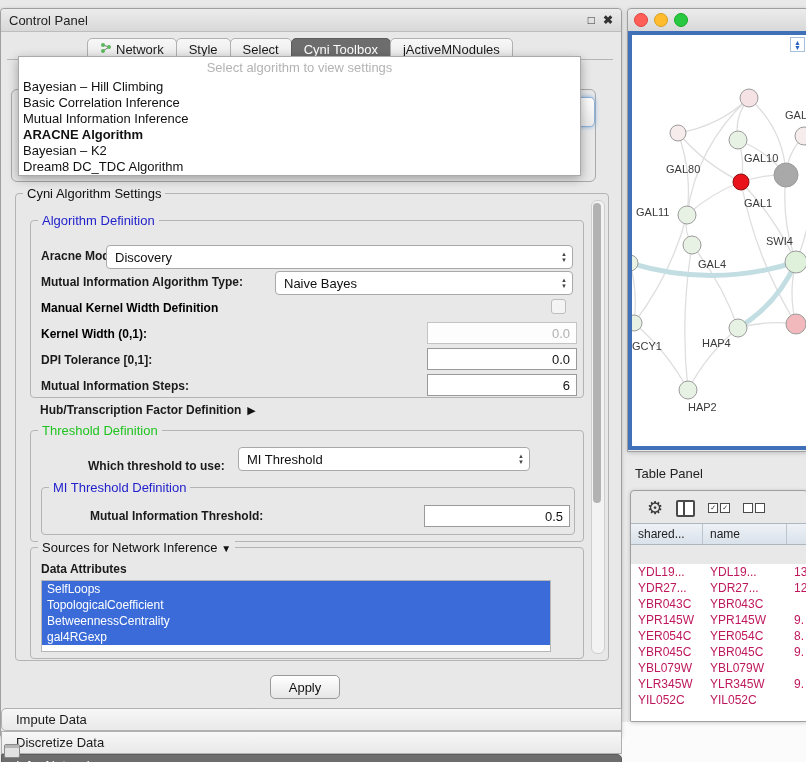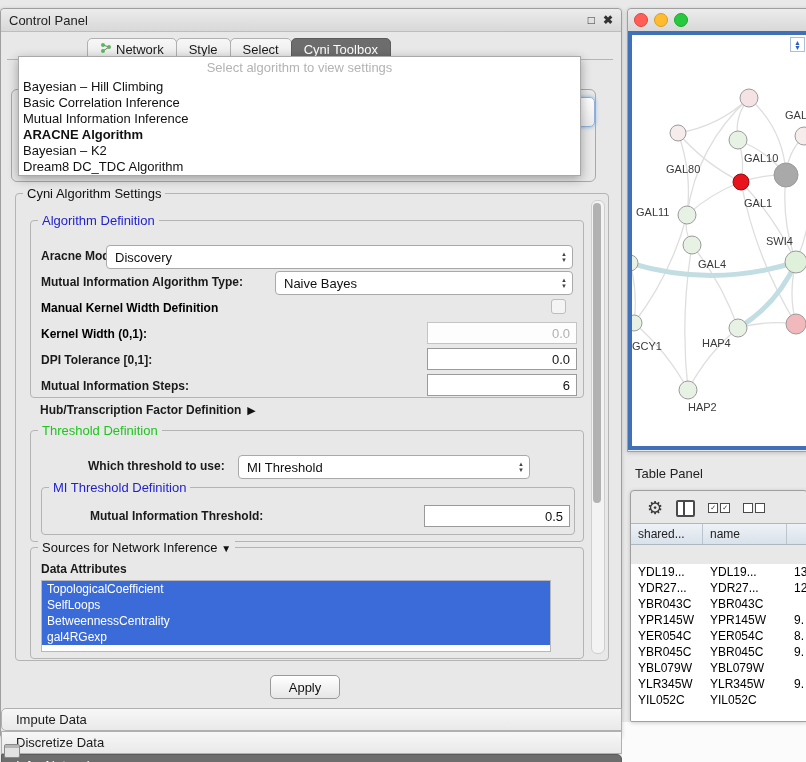--- a/index.html
+++ b/index.html
@@ -73,21 +73,21 @@
   .panel-label{position:absolute;font-size:13px;color:#222;}
   .tp-toolbar{display:flex;align-items:center;gap:13px;padding:8px 0 6px 16px;}
   .gear{font-size:18px;color:#3a3a3a;line-height:18px;}
   .col-icon{width:15px;height:13px;border:2px solid #4a4a4a;border-radius:2px;background:#fff;position:relative;}
   .col-icon:before{content:"";position:absolute;left:5px;top:0;bottom:0;width:2px;background:#4a4a4a;}
   .pair{display:flex;gap:2px;}
   .mini-box{width:8px;height:8px;border:1px solid #4a4a4a;background:#fff;font-size:7px;line-height:8px;text-align:center;color:#333;}
   .tp-header{display:flex;background:linear-gradient(#eef2f7,#d9e1ea);border-top:1px solid #aeb6c0;border-bottom:1px solid #aeb6c0;height:20px;font-size:12px;color:#222;align-items:flex-end;}
   .tp-header .hcell{border-right:1px solid #bcc4cd;height:100%;display:flex;align-items:center;padding-left:7px;box-sizing:border-box;}
   .tp-body{background:#fff;position:absolute;left:0;right:0;bottom:0;}
-  .trow{display:flex;height:16px;font-size:12px;color:#000000;align-items:center;}
+  .trow{display:flex;height:16px;font-size:12px;color:#be185d;align-items:center;}
   .tcell{padding-left:7px;box-sizing:border-box;white-space:nowrap;overflow:hidden;}
 
   .c1{width:72px;} .c2{width:84px;} .c3{flex:1;}
 
   .mini-win-icon{position:absolute;width:14px;height:12px;border:1px solid #8a8a8a;background:#e2e2e2;border-radius:2px;}
   .mini-win-icon:before{content:"";position:absolute;left:0;right:0;top:0;height:3px;background:#b5b5b5;}
 </style>
 </head>
 <body>
 
@@ -117,20 +117,23 @@
         </div>
         <div class="tab">
           <span>Style</span>
         </div>
         <div class="tab">
           <span>Select</span>
         </div>
         <div class="tab active">
           <span>Cyni Toolbox</span>
         </div>
+        <div class="tab">
+          <span>jActiveMNodules</span>
+        </div>
       </div>
     <div class="abs" style="left:6px;top:50px;width:606px;height:1px;background:#b5b5b5;"></div>
 
     <div class="hidden-box" style="left:10px;top:80px;width:583px;height:91px;"></div>
     <div class="hidden-btn" style="left:566px;top:88px;"></div>
 
     <div class="popup" style="left:17px;top:47px;width:561px;height:118px;">
       <div class="popup-header">Select algorithm to view settings</div>
       <div id="algo-list">
           <div class="popup-item">Bayesian – Hill Climbing</div>
@@ -191,21 +194,21 @@
 
       <div class="abs" style="left:24px;top:209px;display:flex;align-items:center;gap:6px;">
         <span class="lbl" style="position:static;">Hub/Transcription Factor Definition</span>
         <span style="font-size:11px;color:#111;">▶</span>
       </div>
 
       <div class="group" style="left:14px;top:236px;width:552px;height:110px;">
         <span class="gtitle green">Threshold Definition</span>
 
         <span class="lbl" style="left:57px;top:28px;">Which threshold to use:</span>
-        <div class="combo" style="left:207px;top:24px;width:290px;">
+        <div class="combo" style="left:207px;top:16px;width:290px;">
           <span class="cv">MI Threshold</span>
           <span class="arrows">
               <span style="font-size:6px;">▲</span>
               <span style="font-size:6px;">▼</span>
             </span>
         </div>
 
         <div class="group" style="left:10px;top:56px;width:532px;height:46px;">
           <span class="gtitle blue">MI Threshold Definition</span>
           <span class="lbl" style="left:10px;top:21px;padding-left:38px;">Mutual Information Threshold:</span>
@@ -215,22 +218,22 @@
         </div>
       </div>
 
       <div class="group" style="left:14px;top:353px;width:552px;height:110px;">
         <span class="gtitle">
           <span>Sources for Network Inference</span>
           <span style="font-size:10px;">▼</span>
         </span>
         <span class="lbl" style="left:10px;top:14px;">Data Attributes</span>
         <div class="attr-list" style="left:10px;top:32px;width:508px;height:70px;" id="attr-list">
+            <div class="attr-item">SelfLoops</div>
             <div class="attr-item">TopologicalCoefficient</div>
-            <div class="attr-item">SelfLoops</div>
             <div class="attr-item">BetweennessCentrality</div>
             <div class="attr-item">gal4RGexp</div>
           </div>
       </div>
     </div>
 
     <div class="push-btn" style="left:269px;top:666px;width:68px;">
       <span>Apply</span>
     </div>
 

